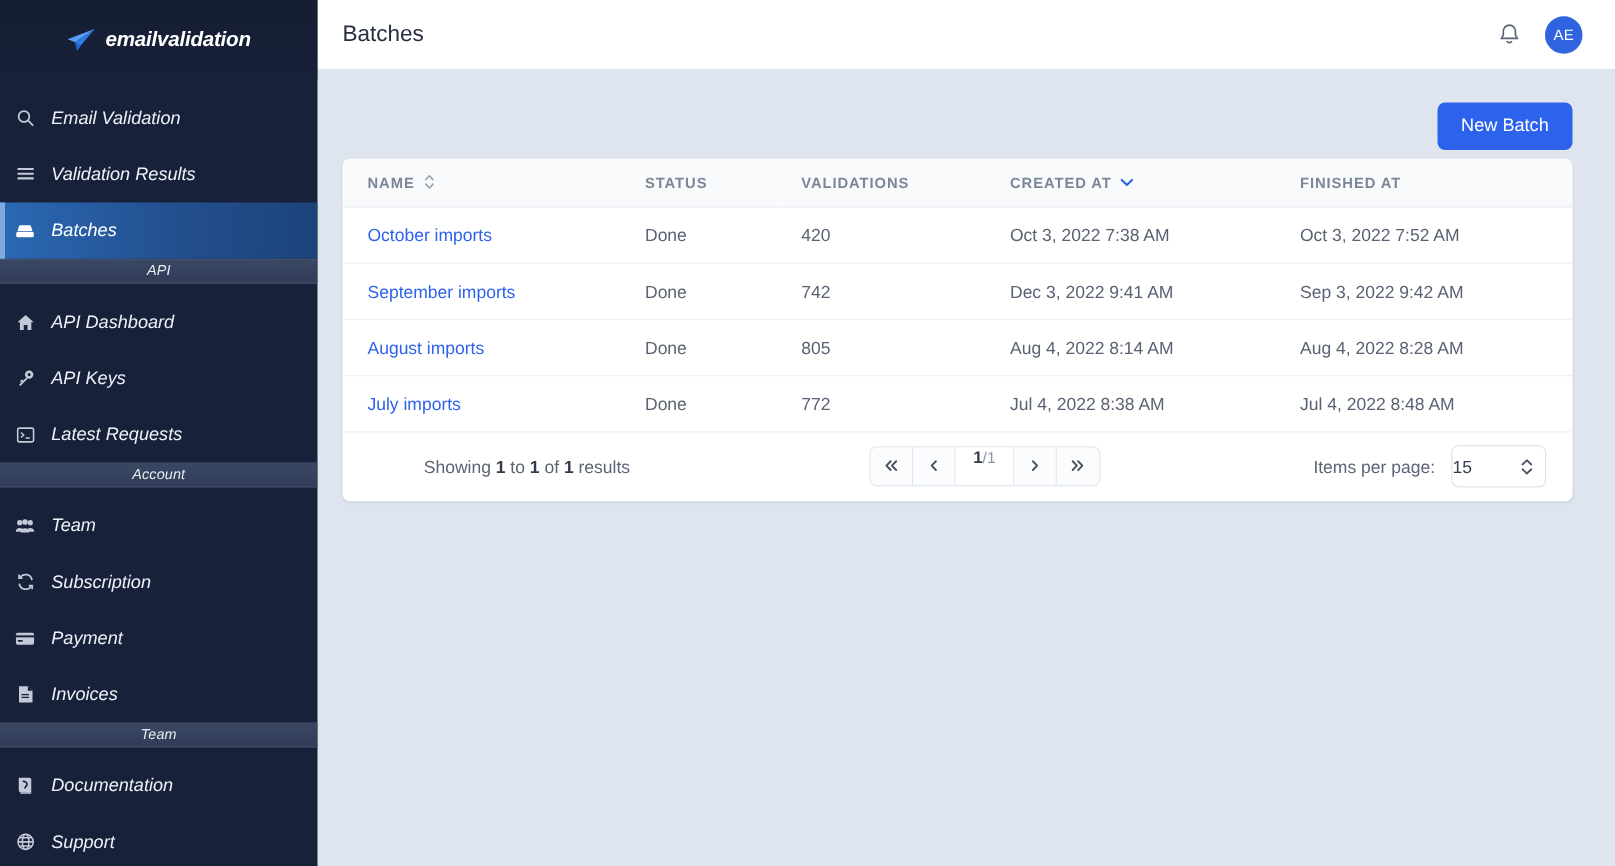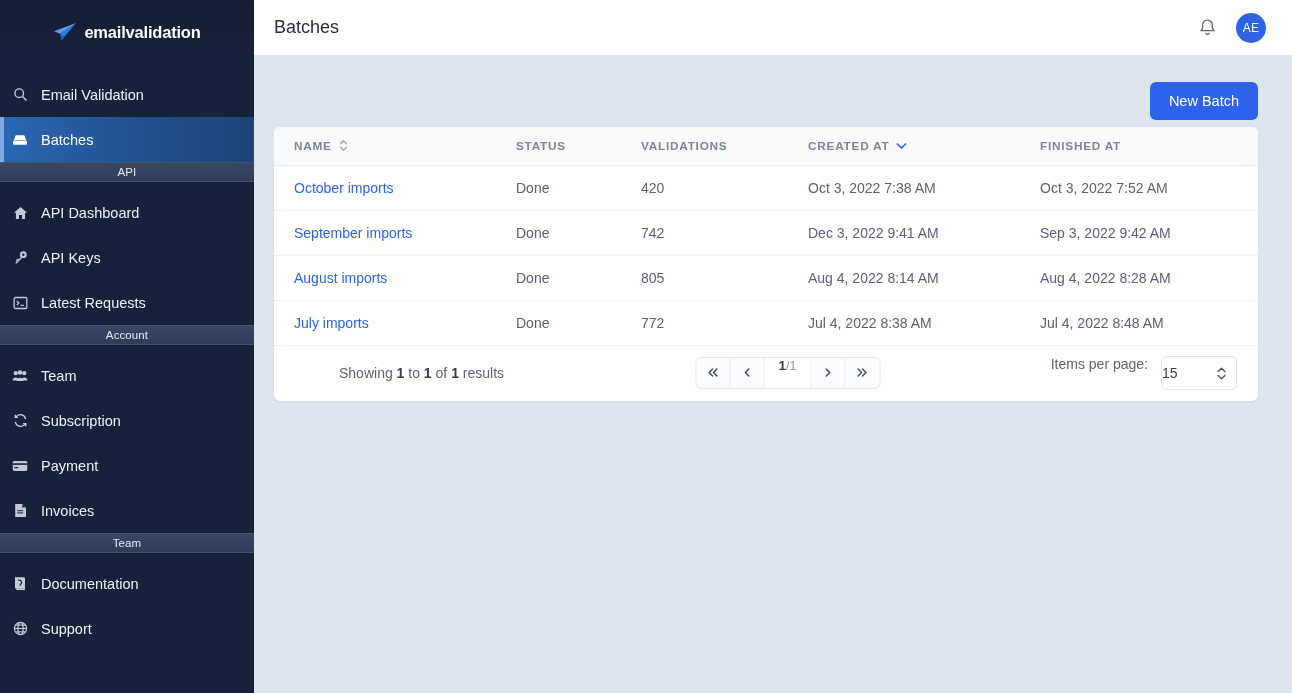--- a/index.html
+++ b/index.html
@@ -26,20 +26,21 @@
 
   
   .sidebar {
     width: 254px;
     flex: 0 0 254px;
     height: 693px;
     background: linear-gradient(180deg, #131c30 0%, #182votes 0%, #18223a 40%, #18213a 100%);
     background-color: #18213a;
     position: relative;
     overflow: hidden;
+    font-style: italic;
   }
 
   .logo-wrap {
     height: 64px;
     display: flex;
     align-items: center;
     justify-content: center;
     gap: 7px;
     background: linear-gradient(180deg, #141d31 0%, #18213a 100%);
   }
@@ -282,20 +283,21 @@
     font-size: 13.5px;
     color: #333c4c;
     cursor: default;
   }
   .pager .pg-num .cur { font-weight: bold; }
   .pager .pg-num .tot { color: #8b94a3; font-size: 12.5px; }
 
   .per-page {
     margin-left: auto;
     display: flex;
+    align-items: center;
     gap: 13px;
   }
   .per-page-label { font-size: 14px; color: #5a6474; }
   .select-box {
     height: 34px;
     min-width: 76px;
     border: 1px solid #dfe4ec;
     border-radius: 6px;
     background: #fff;
     display: flex;
@@ -333,20 +335,30 @@
       <div class="nav-item">
         <span class="ico">
           <svg width="15" height="15" viewBox="0 0 16 16" fill="none" stroke="currentColor" stroke-width="1.5">
             <circle cx="6.6" cy="6.6" r="4.6"></circle>
               <path d="M10.2 10.2 L14.4 14.4"></path>
           </svg>
         </span>
         <span>Email Validation</span>
       </div>
 
+      <div class="nav-item">
+        <span class="ico">
+          <svg width="15" height="14" viewBox="0 0 16 14" fill="currentColor">
+            <rect x="1" y="1" width="14" height="1.8" rx="0.6"></rect>
+            <rect x="1" y="5" width="14" height="1.8" rx="0.6"></rect>
+            <rect x="1" y="9" width="14" height="1.8" rx="0.6"></rect>
+          </svg>
+        </span>
+        <span>Validation Results</span>
+      </div>
 
       <div class="nav-item active">
         <span class="ico">
           <svg width="16" height="14" viewBox="0 0 16 14" fill="currentColor">
             <path d="M4.2 2.2 h7.6 a1 1 0 0 1 .95.7 L14 7 H2 l1.25-4.1 A1 1 0 0 1 4.2 2.2 Z"></path>
             <rect x="1" y="7.6" width="14" height="4.2" rx="1.1"></rect>
           </svg>
         </span>
         <span>Batches</span>
       </div>

